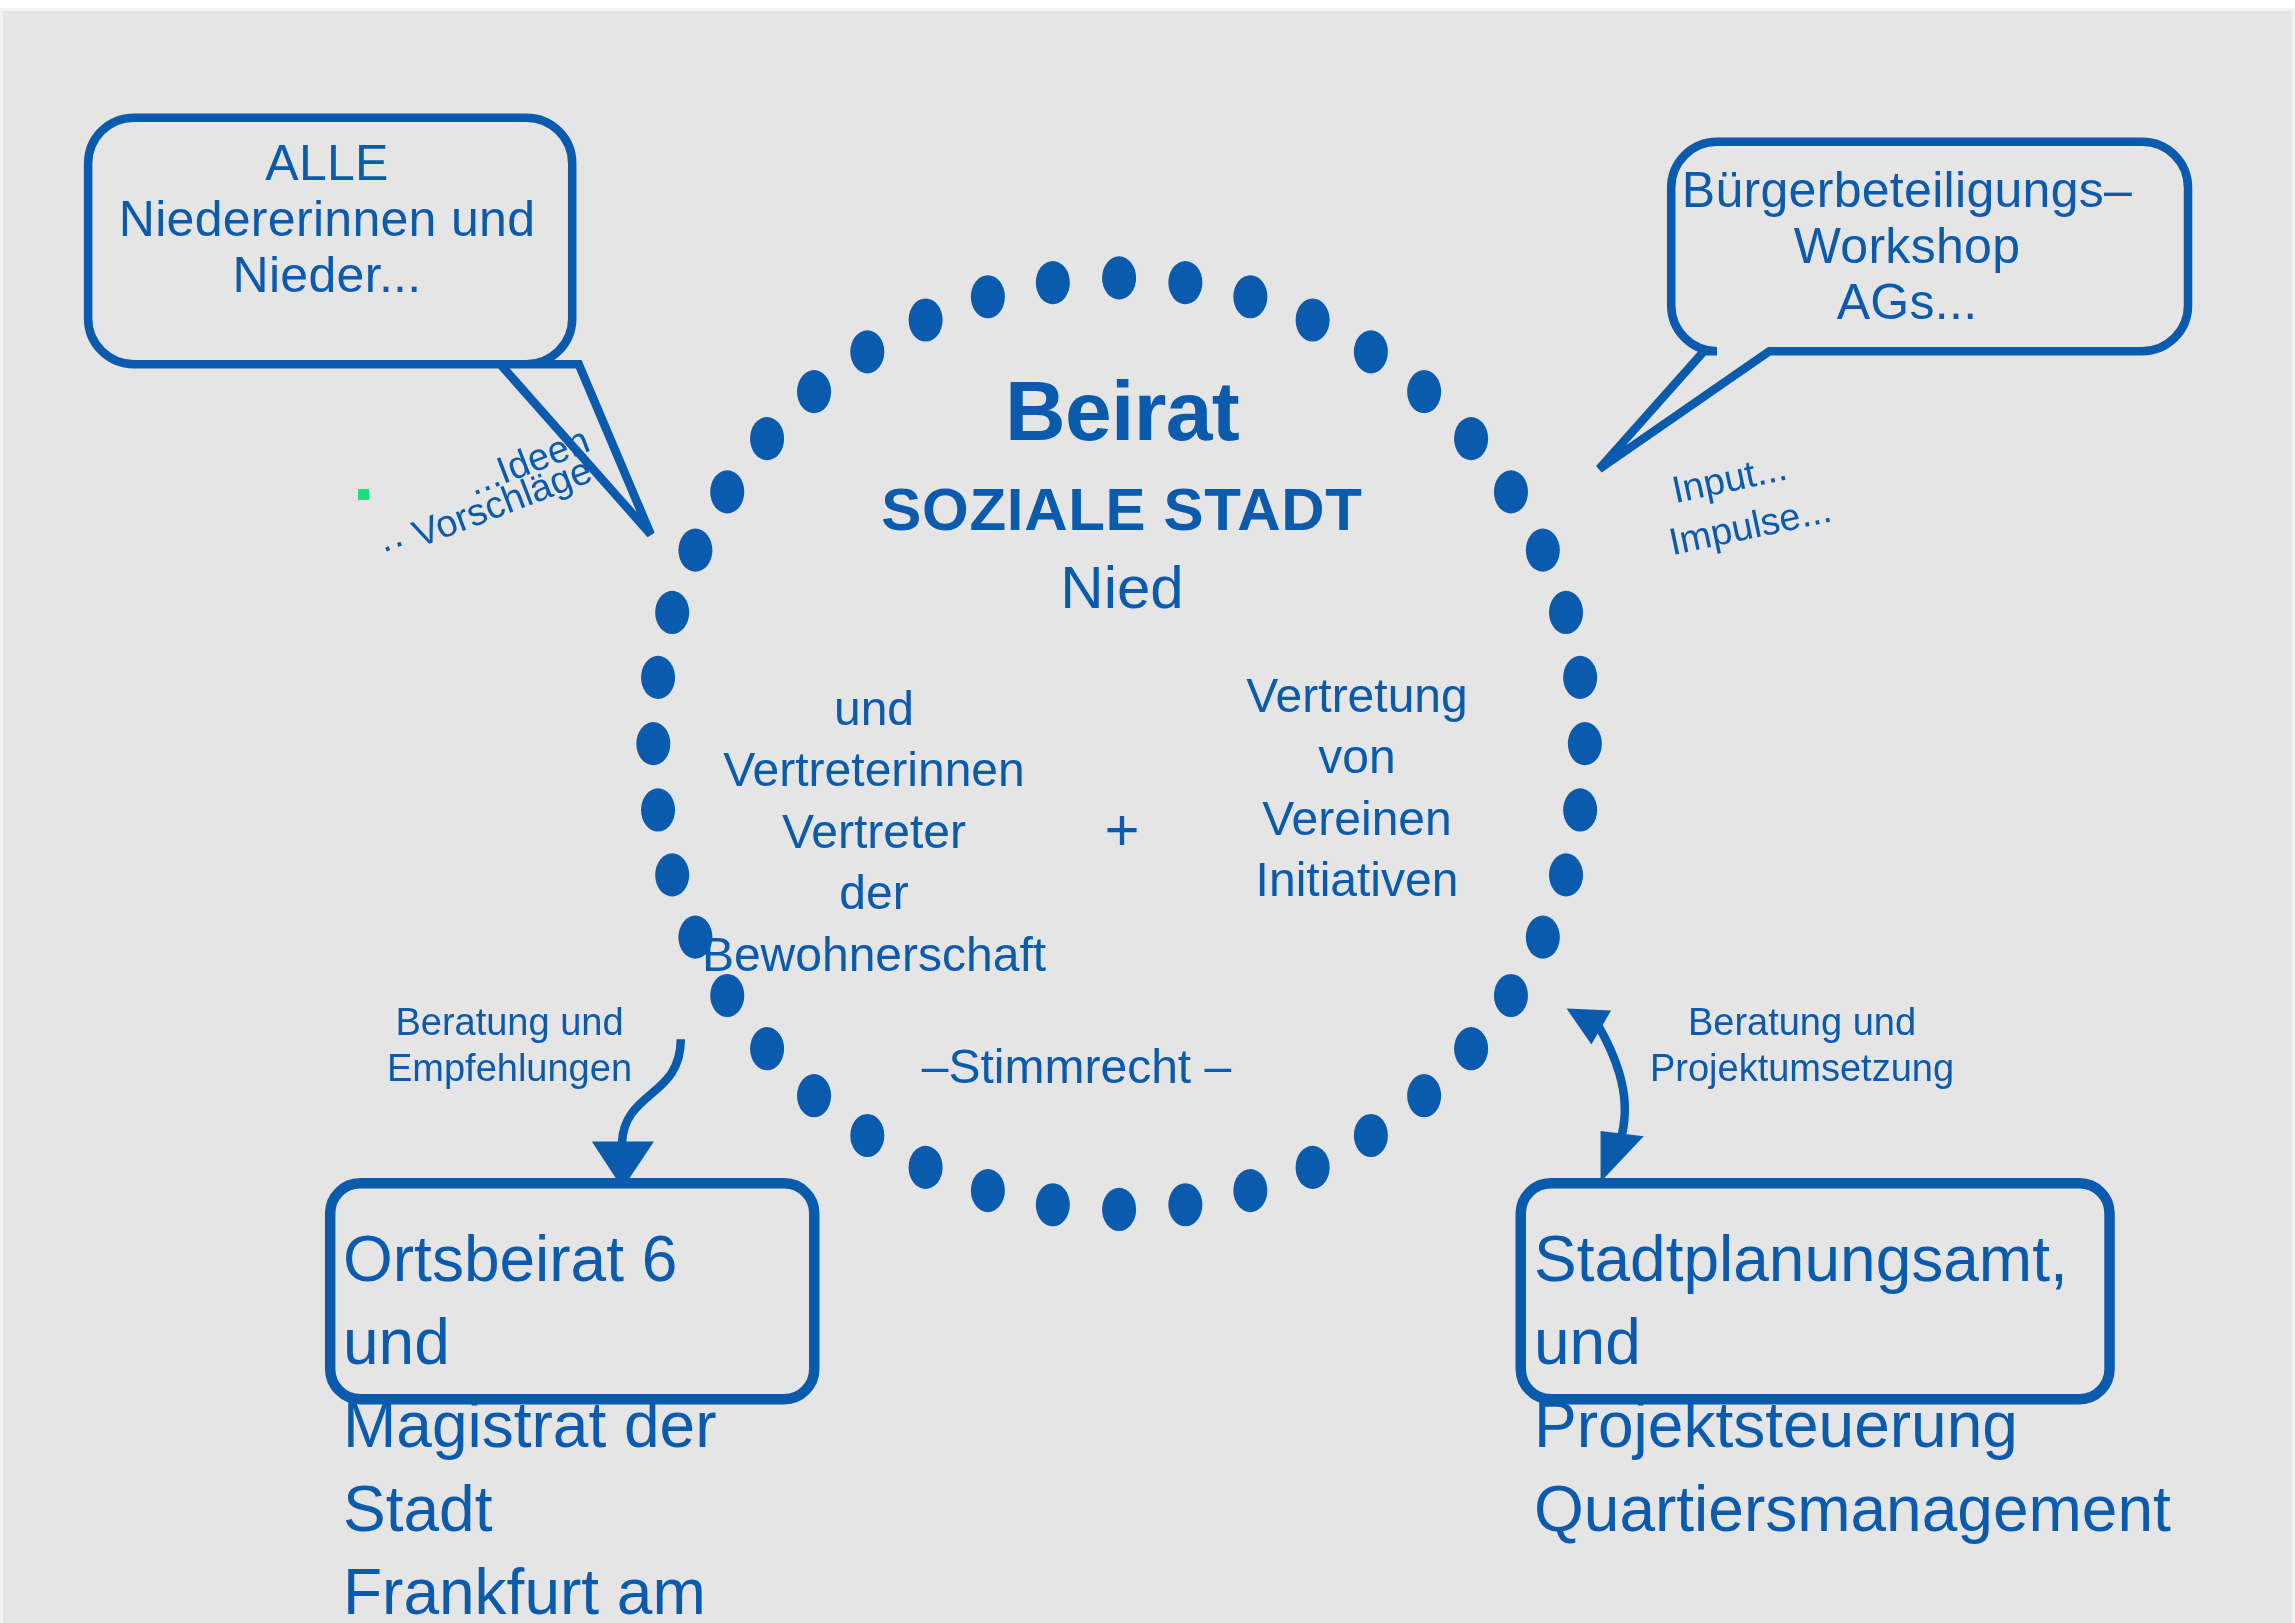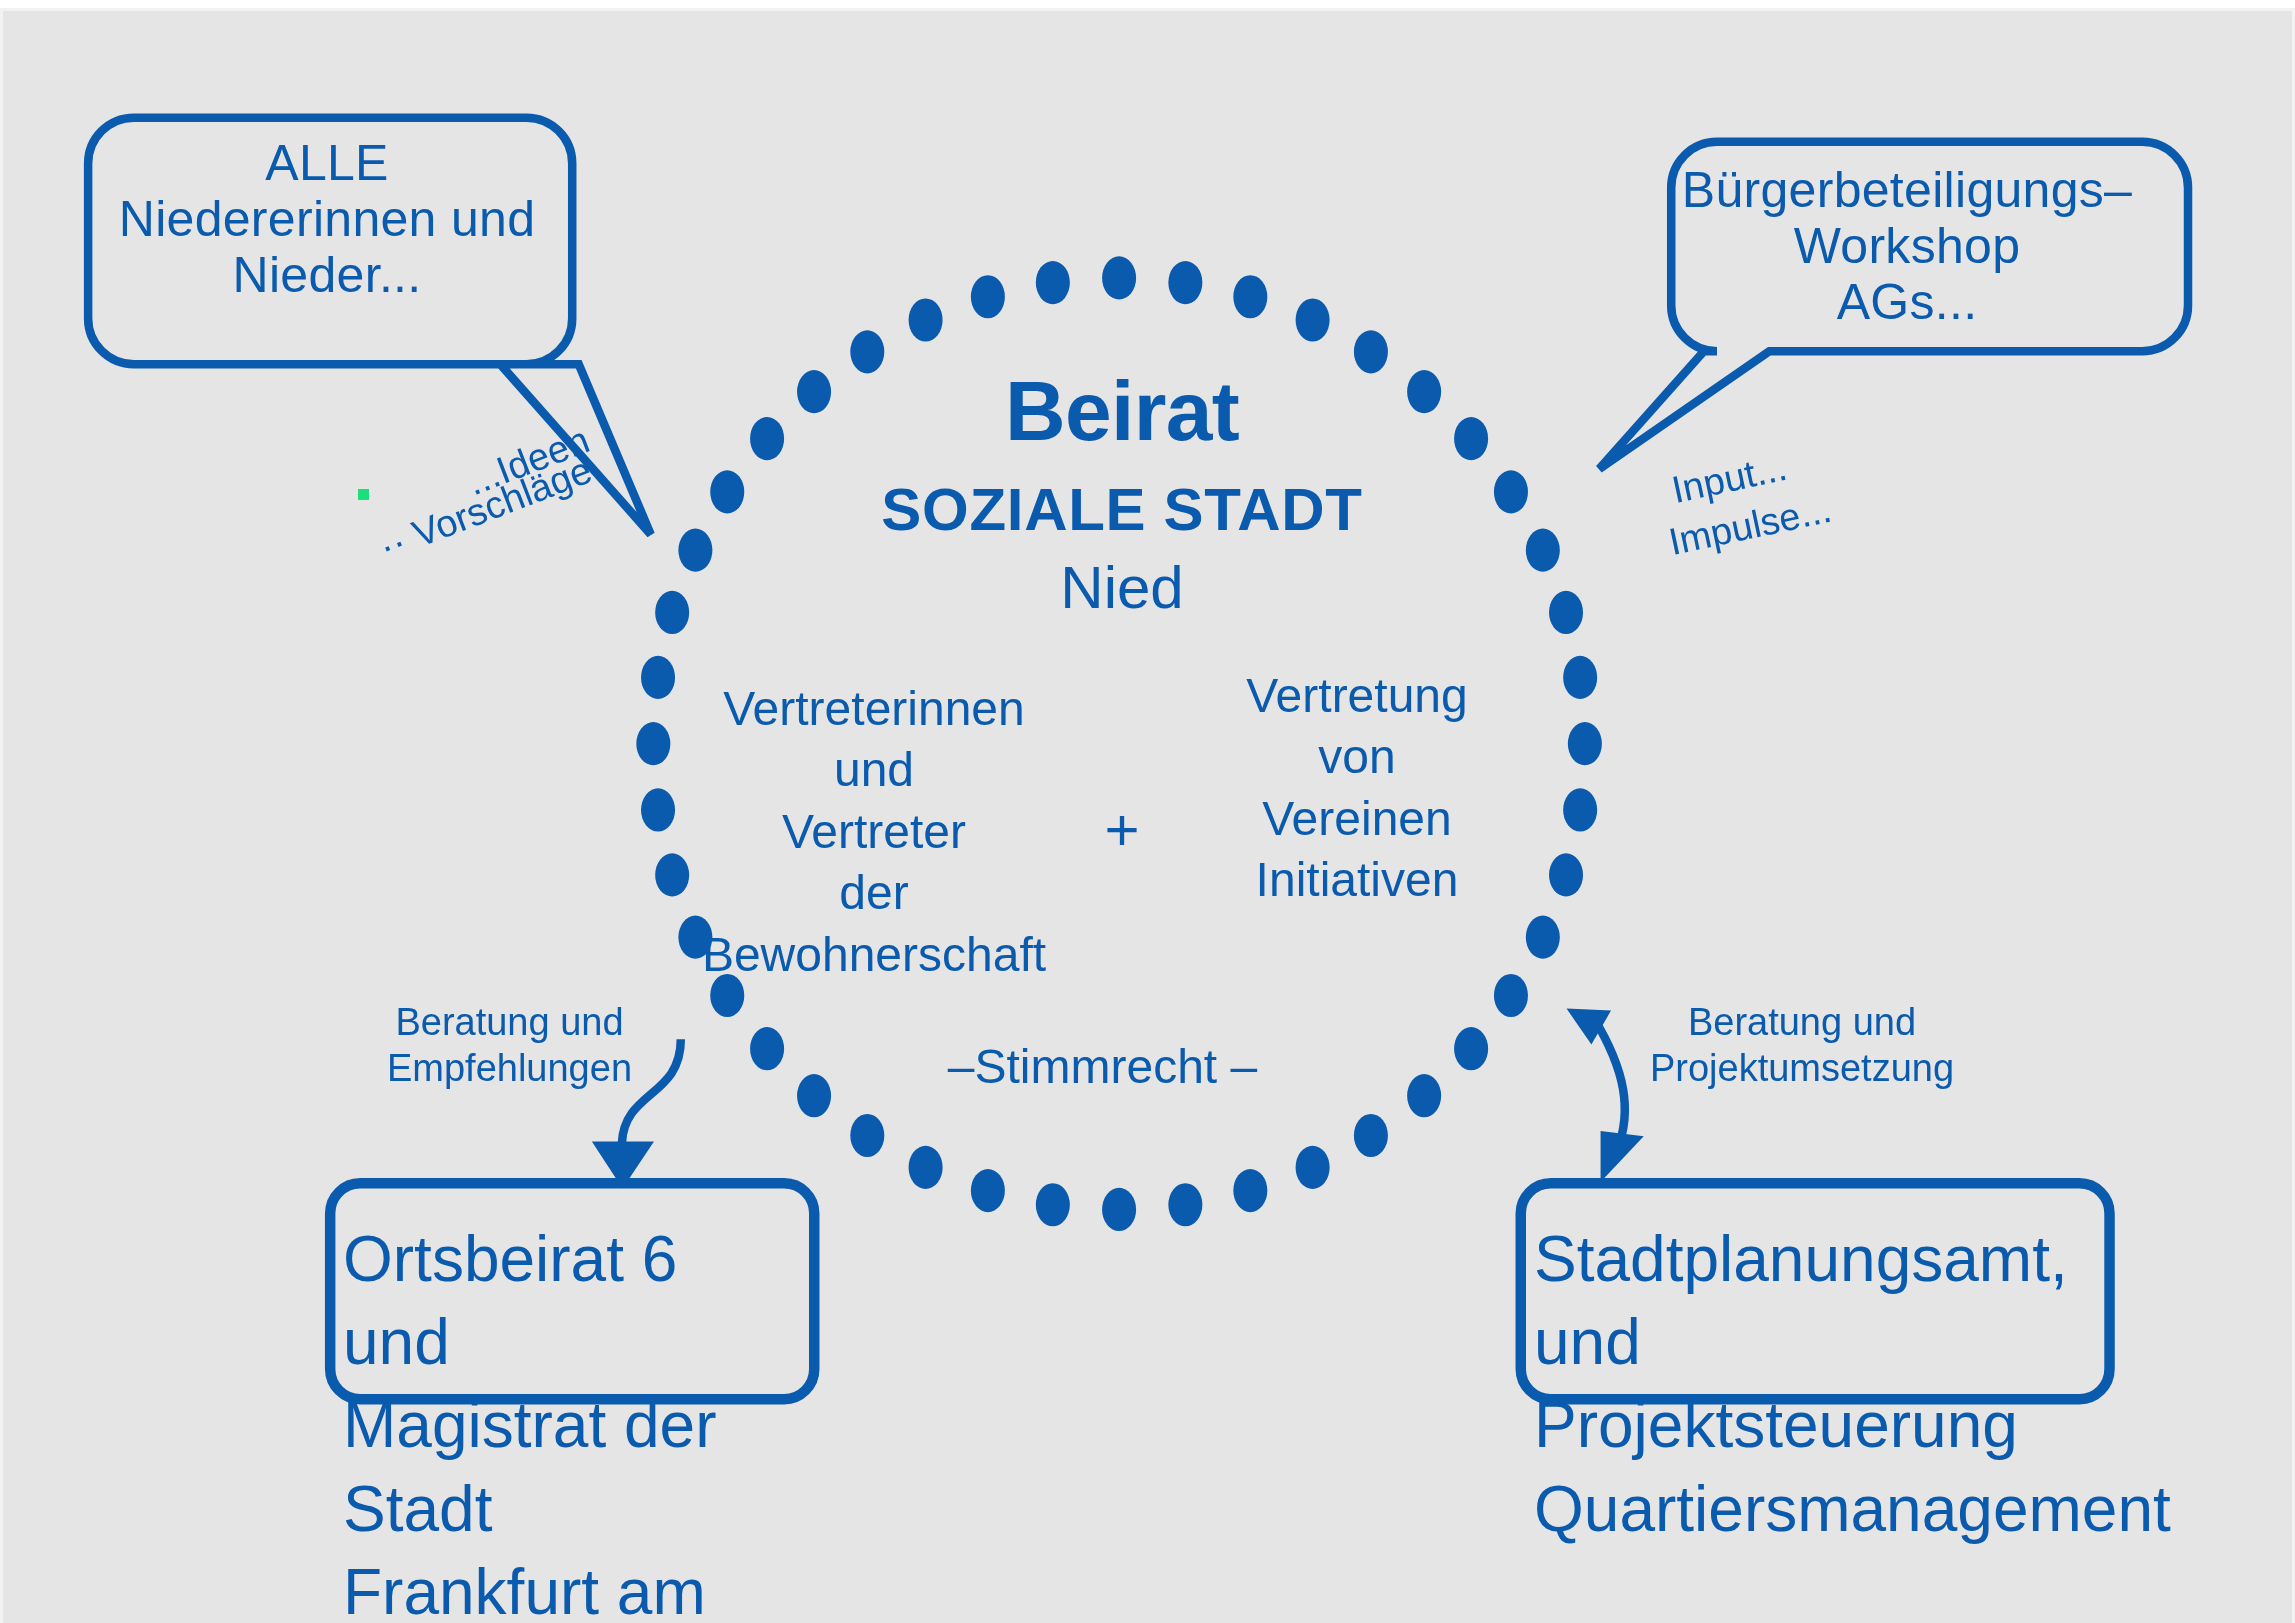--- a/index.html
+++ b/index.html
@@ -64,21 +64,21 @@
     line-height:1.28;
   }
   #col-left{ left:681px; top:667px; width:380px; }
   #col-right{ left:1171px; top:654px; width:366px; }
   #plus-sign{
     left:1060px; top:785px; width:118px;
     text-align:center;
     font-size:60px;
   }
   #stimmrecht{
-    left:890px; top:1029px; width:419px;
+    left:864px; top:1029px; width:419px;
     text-align:center;
     font-size:48px;
   }
 
   
   .annot{
     font-size:38px;
     line-height:1.22;
     text-align:center;
   }
@@ -217,22 +217,22 @@
       <div>AGs...</div>
     </div>
 
   <div class="txt" id="beirat-title">Beirat</div>
 
   <div class="txt" id="soziale-stadt">SOZIALE STADT</div>
 
   <div class="txt" id="nied">Nied</div>
 
   <div class="txt col" id="col-left">
+      <div>und</div>
       <div>Vertreterinnen</div>
-      <div>und</div>
       <div>Vertreter</div>
       <div>der</div>
       <div>Bewohnerschaft</div>
     </div>
 
   <div class="txt" id="plus-sign">+</div>
 
   <div class="txt col" id="col-right">
       <div>Vertretung</div>
       <div>von</div>

